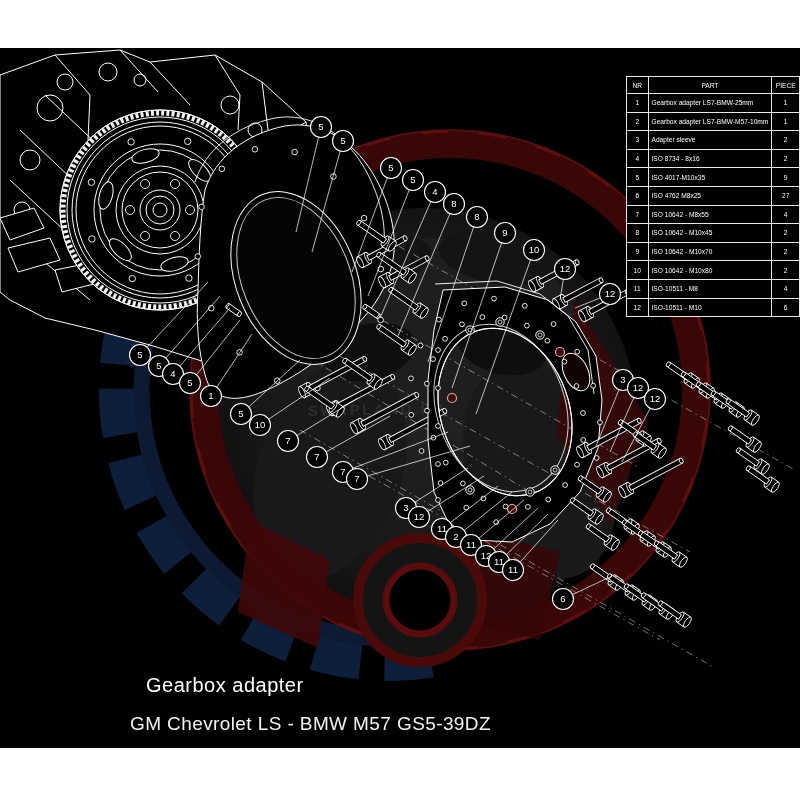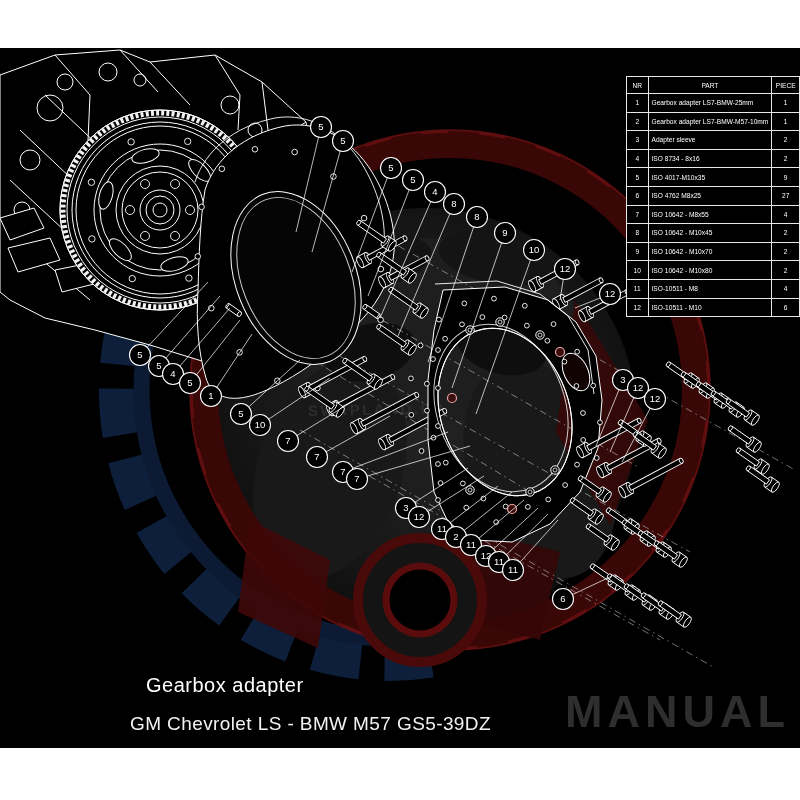--- a/index.html
+++ b/index.html
@@ -788,14 +788,13 @@
           <td class="p">ISO-10511 - M10</td>
           <td class="c">6</td>
         </tr>
       </tbody>
   </table>
 
   <div id="title-block">
     <div id="main-title">Gearbox adapter</div>
     <div id="sub-title">GM Chevrolet LS - BMW M57 GS5-39DZ</div>
   </div>
-  <div id="manual-mark">MANUAL</div>
 </div>
 
 </body></html>

